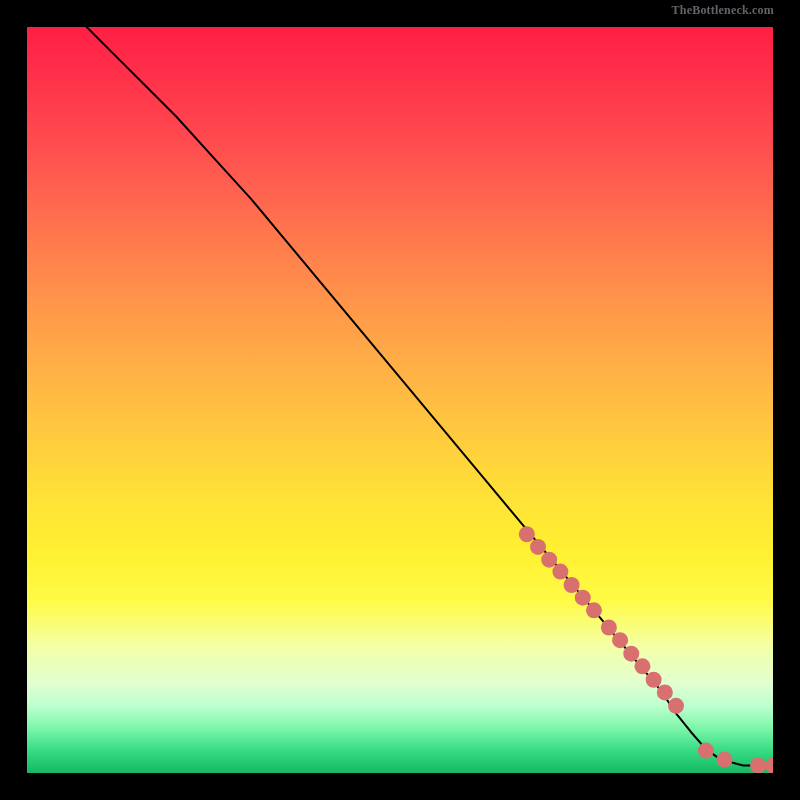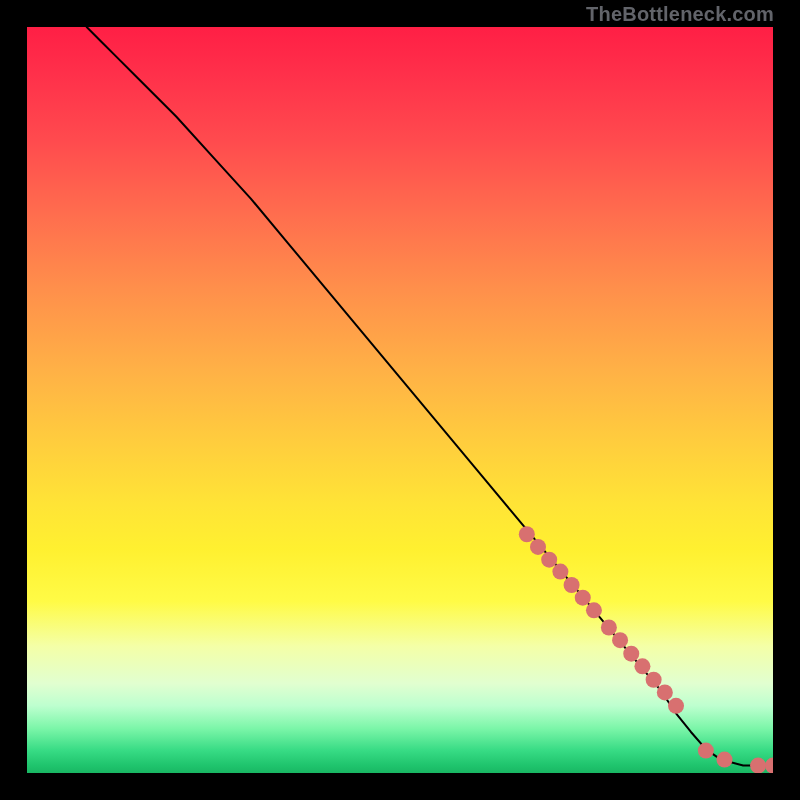--- a/index.html
+++ b/index.html
@@ -46,22 +46,22 @@
   }
   svg {
     position: absolute;
     left: 0;
     top: 0;
   }
   .attribution {
     position: absolute;
     right: 26px;
     top: 3px;
-    font-family: Liberation Sans, sans-serif;
-    font-size: 20px;
+    font-family: Liberation Serif, serif;
+    font-size: 12px;
     font-weight: 600;
     letter-spacing: 0.2px;
     color: #62646a;
     user-select: none;
   }
 </style>
 </head>
 <body>
 
 <div class="stage">

